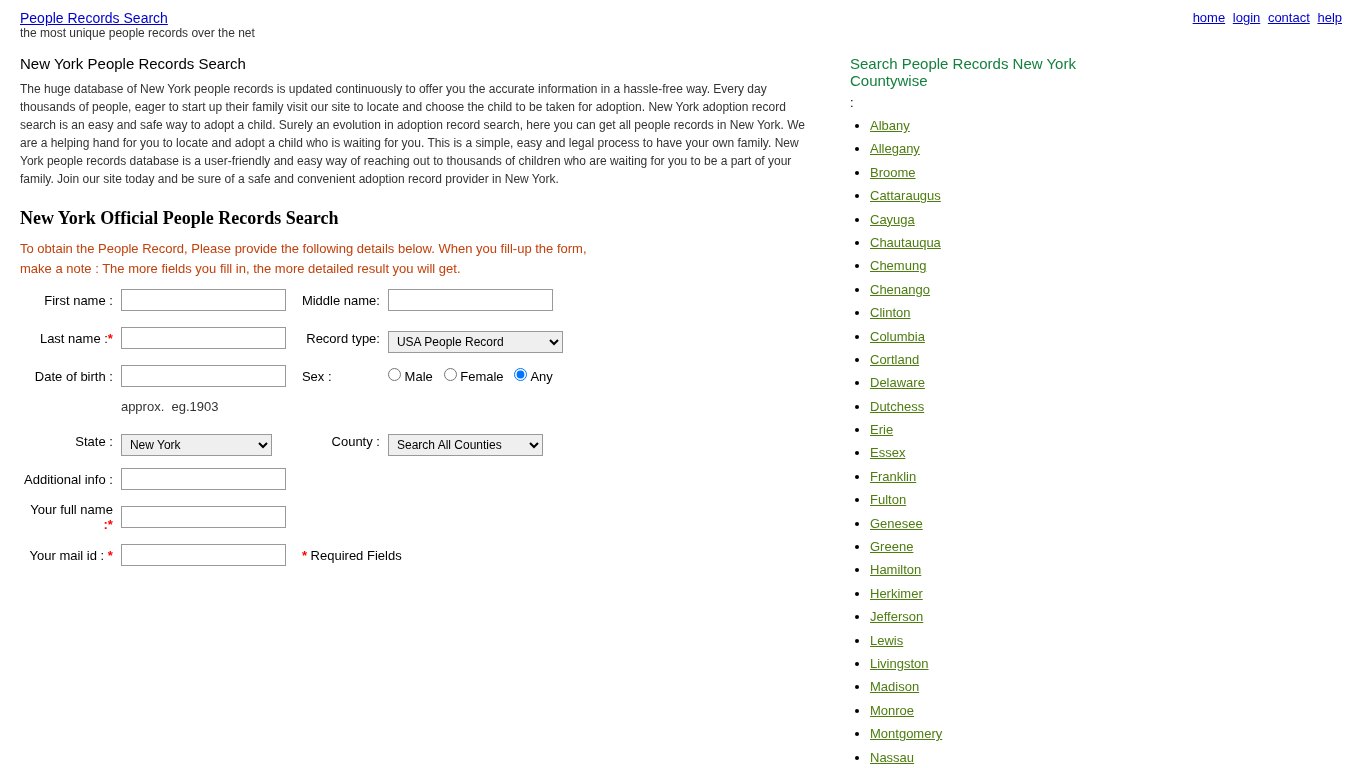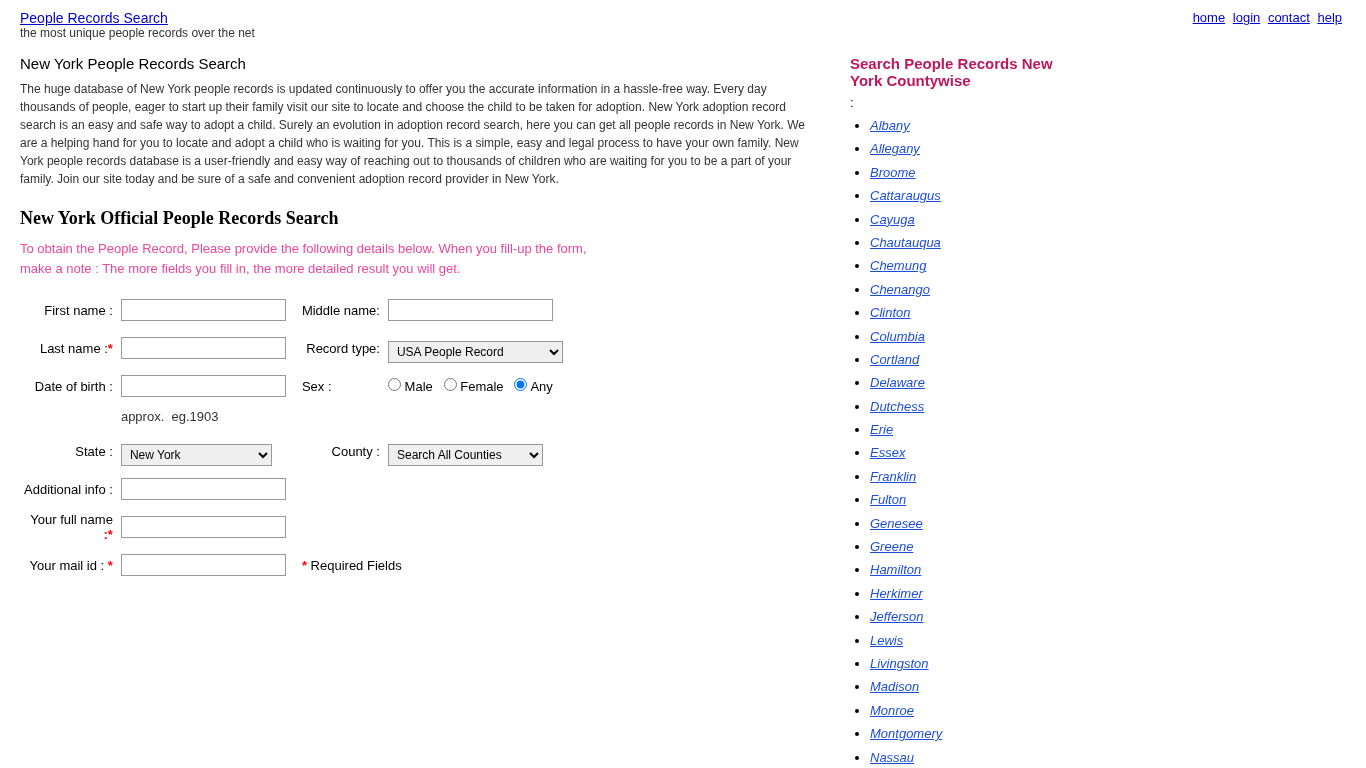--- a/index.html
+++ b/index.html
@@ -66,22 +66,22 @@
     .form-section-title {
       font-size: 18px;
       font-weight: bold;
       margin-bottom: 10px;
       color: #000;
       font-family: Liberation Serif, serif;
     }
 
     .form-intro {
       font-size: 13px;
-      margin-bottom: 15px;
-      color: #ec4899;
+      margin-bottom: 5px;
+      color: #c2410c;
       line-height: 1.5;
     }
 
     .form-table {
       border-collapse: collapse;
       margin-bottom: 10px;
     }
 
     .form-table td {
       padding: 6px 4px;
@@ -132,42 +132,41 @@
     }
 
     .req-note {
       color: red;
       font-weight: bold;
       font-size: 13px;
     }
 
     .sidebar-title {
       font-size: 15px;
-      font-weight: bold;
-      color: #be185d;
+      font-weight: normal;
+      color: #15803d;
       margin-bottom: 6px;
     }
 
     .sidebar-colon {
       font-size: 13px;
       color: #000;
       margin-bottom: 4px;
     }
 
     .county-list {
       list-style: disc;
       padding-left: 20px;
       font-size: 13px;
       line-height: 1.8;
     }
 
     .county-list li a {
-      color: #1d4ed8;
+      color: #4d7c0f;
       text-decoration: underline;
-      font-style: italic;
     }
   </style>
 </head>
 <body>
 
 <div class="top-bar">
   <div class="top-left">
     <div class="site-title">People Records Search</div>
     <div class="tagline">the most unique people records over the net</div>
   </div>

